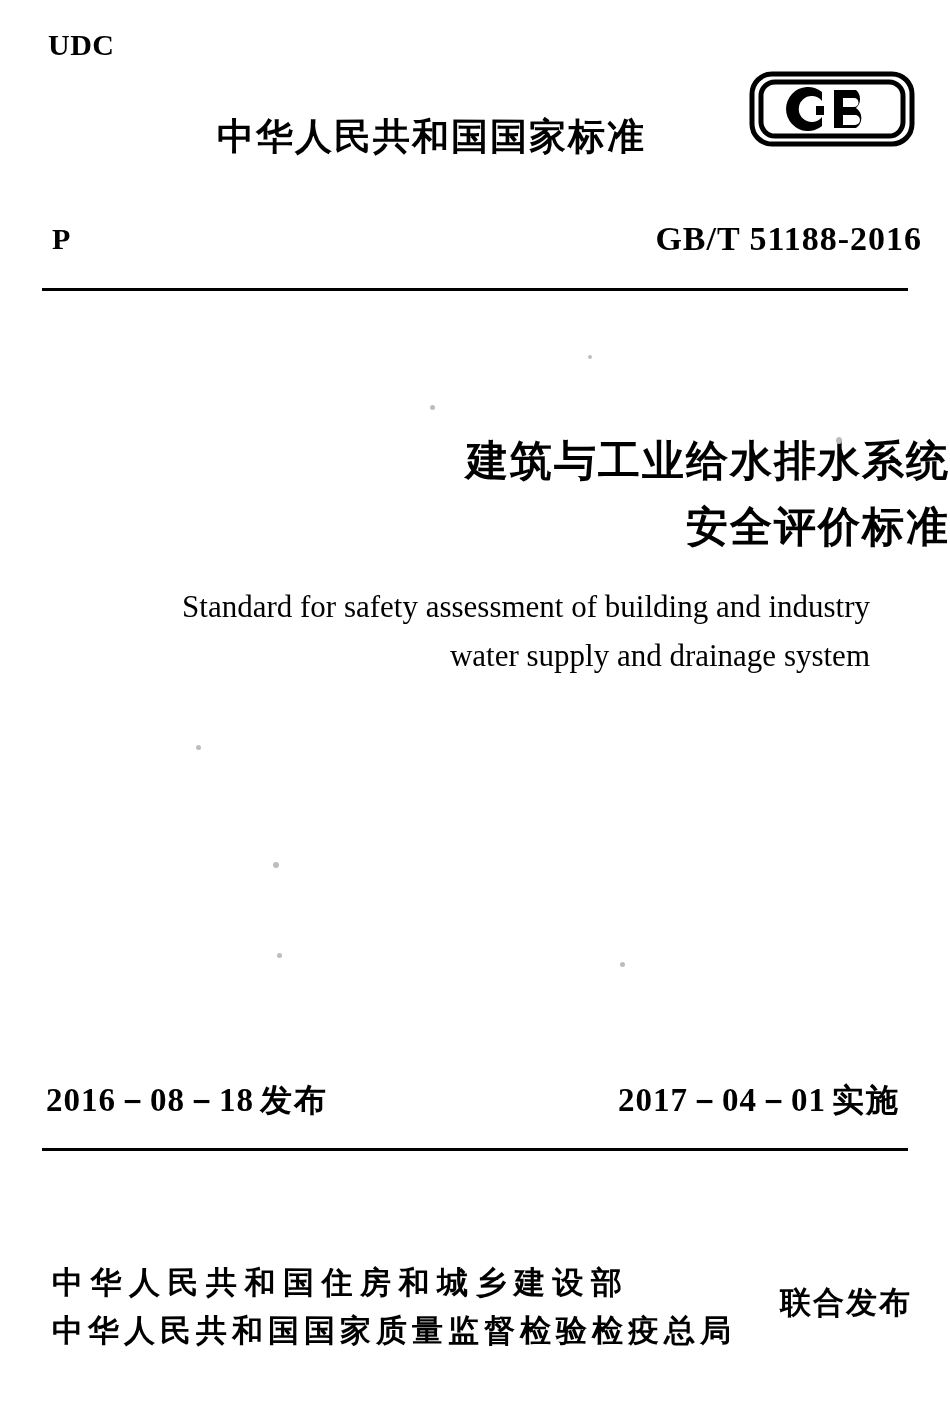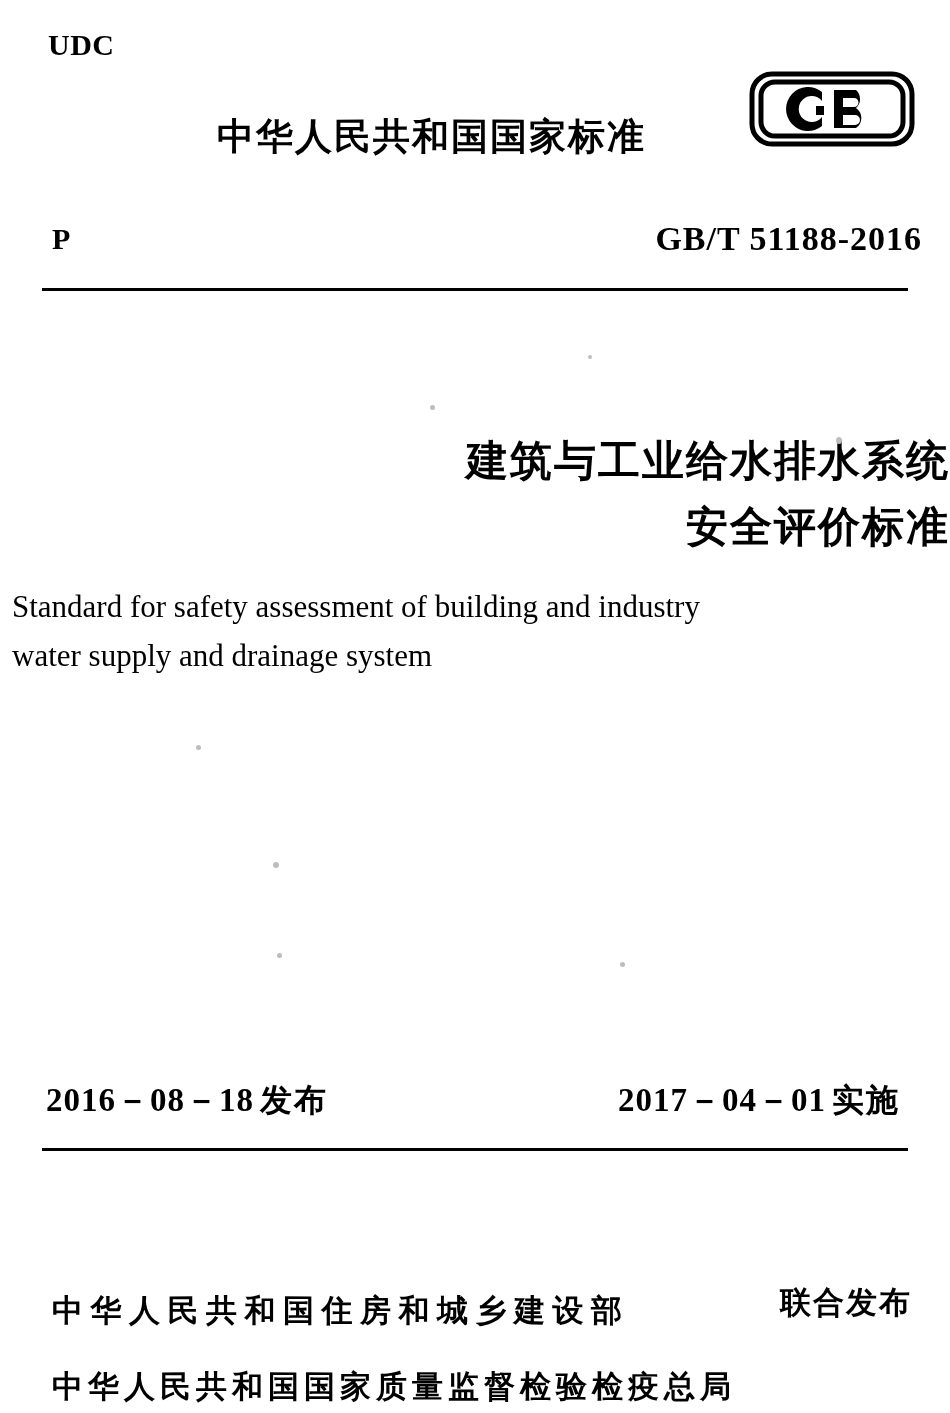--- a/index.html
+++ b/index.html
@@ -99,24 +99,24 @@
     font-size: 42px;
     line-height: 66px;
     letter-spacing: 2px;
   }
   .main-title .line2 {
     display: block;
   }
 
   .subtitle {
     position: absolute;
-    left: 12px;
+    left: 18px;
     top: 582px;
     width: 852px;
-    text-align: left;
+    text-align: right;
     font-family: "Liberation Serif", serif;
     font-size: 31px;
     line-height: 49px;
   }
 
   
   .speck {
     position: absolute;
     background: #bdbdbd;
     border-radius: 50%;
@@ -174,21 +174,20 @@
     top: 1258px;
     width: 700px;
   }
   .publisher-line {
     font-family: "DejaVu Sans", sans-serif;
     font-weight: bold;
     font-size: 31px;
     letter-spacing: 5px;
     line-height: 48px;
     white-space: nowrap;
-    margin-top: 28px;
   }
   .publisher-line.l1 {
     letter-spacing: 7.5px;
   }
 
   .joint {
     position: absolute;
     right: 38px;
     top: 1282px;
     font-family: "DejaVu Sans", sans-serif;

